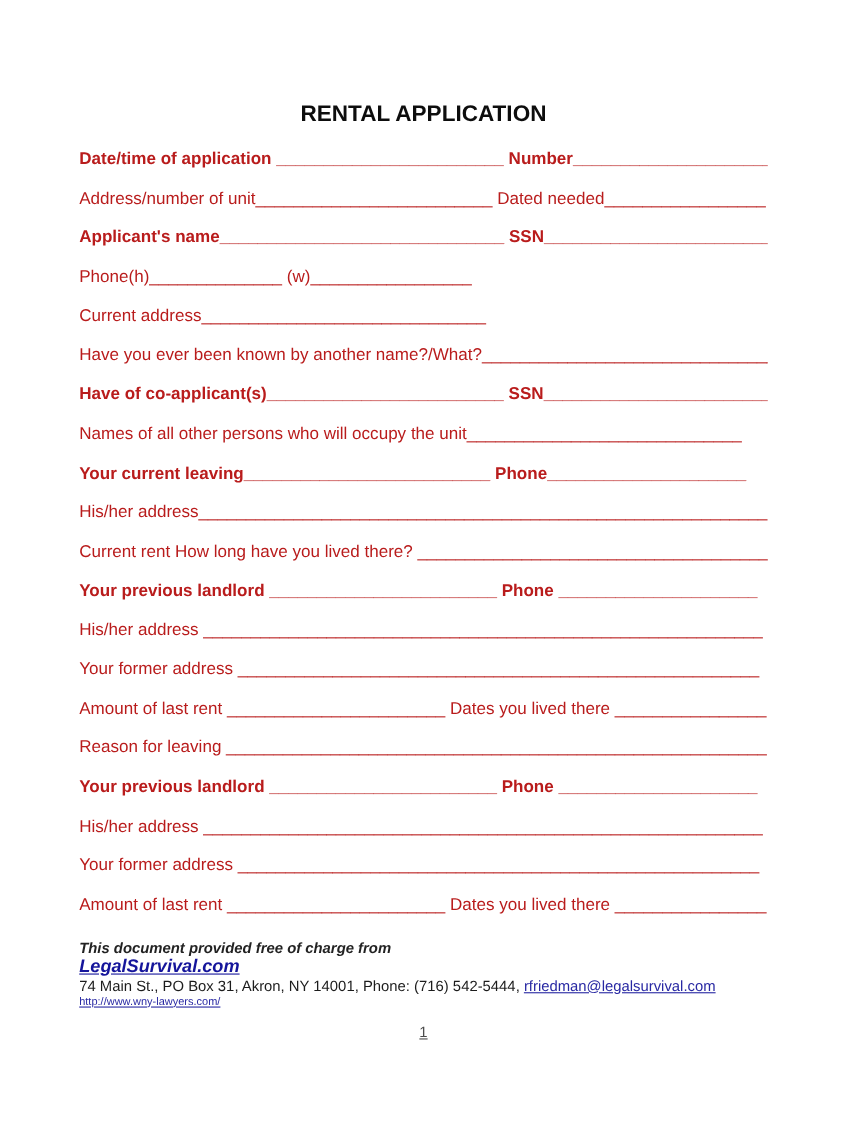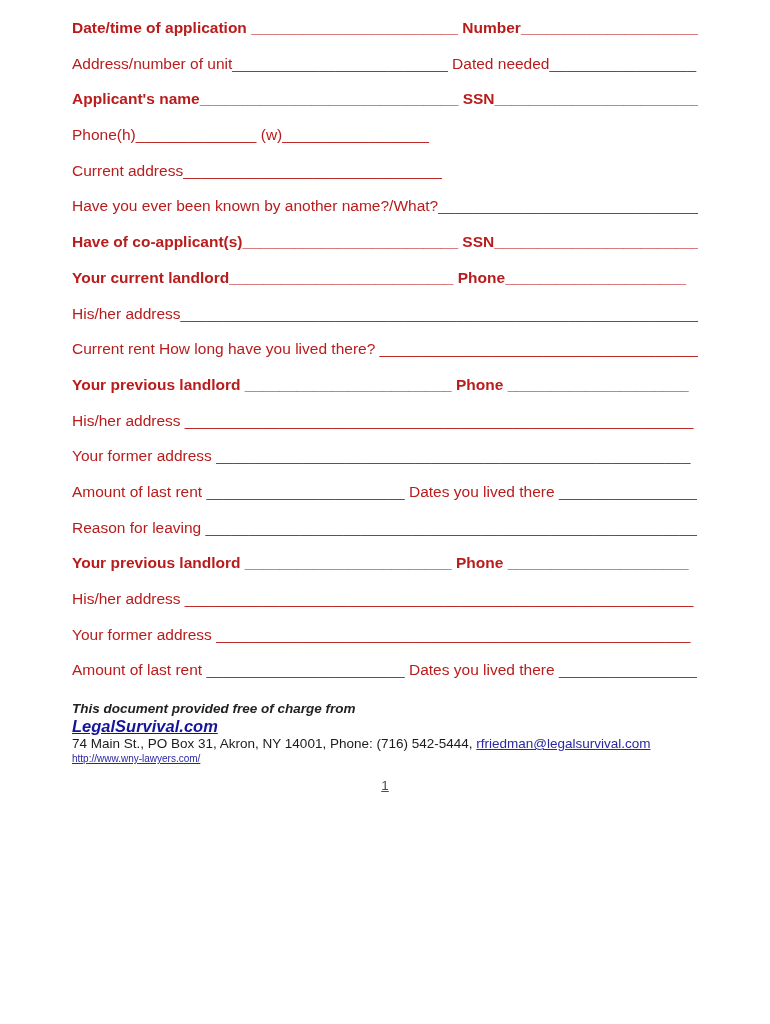--- a/index.html
+++ b/index.html
@@ -85,30 +85,32 @@
   .page-number span {
     color: #4d4d4d;
     text-decoration: underline;
   }
 </style>
 </head>
 <body>
 
 <div class="page">
 
+  <h1 class="doc-title">RENTAL APPLICATION</h1>
 
   <div class="rows" id="form-rows">
       <div class="row bold"><span class="lbl">Date/time of application </span><span class="blank">________________________</span><span class="lbl"> Number</span><span class="blank">_____________________</span></div>
       <div class="row"><span class="lbl">Address/number of unit</span><span class="blank">_________________________</span><span class="lbl"> Dated needed</span><span class="blank">_________________</span></div>
       <div class="row bold"><span class="lbl">Applicant's name</span><span class="blank">______________________________</span><span class="lbl"> SSN</span><span class="blank">________________________</span></div>
       <div class="row"><span class="lbl">Phone(h)</span><span class="blank">______________</span><span class="lbl"> (w)</span><span class="blank">_________________</span></div>
       <div class="row"><span class="lbl">Current address</span><span class="blank">______________________________</span></div>
       <div class="row"><span class="lbl">Have you ever been known by another name?/What?</span><span class="blank">_______________________________</span></div>
       <div class="row bold"><span class="lbl">Have of co-applicant(s)</span><span class="blank">_________________________</span><span class="lbl"> SSN</span><span class="blank">________________________</span></div>
-      <div class="row bold"><span class="lbl">Your current landlord</span><span class="blank">__________________________</span><span class="lbl"> Phone</span><span class="blank">_____________________</span></div>
+      <div class="row"><span class="lbl">Names of all other persons who will occupy the unit</span><span class="blank">_____________________________</span></div>
+      <div class="row bold"><span class="lbl">Your current leaving</span><span class="blank">__________________________</span><span class="lbl"> Phone</span><span class="blank">_____________________</span></div>
       <div class="row"><span class="lbl">His/her address</span><span class="blank">____________________________________________________________</span></div>
       <div class="row"><span class="lbl">Current rent How long have you lived there? </span><span class="blank">_____________________________________</span></div>
       <div class="row bold"><span class="lbl">Your previous landlord </span><span class="blank">________________________</span><span class="lbl"> Phone </span><span class="blank">_____________________</span></div>
       <div class="row"><span class="lbl">His/her address </span><span class="blank">___________________________________________________________</span></div>
       <div class="row"><span class="lbl">Your former address </span><span class="blank">_______________________________________________________</span></div>
       <div class="row"><span class="lbl">Amount of last rent </span><span class="blank">_______________________</span><span class="lbl"> Dates you lived there </span><span class="blank">________________</span></div>
       <div class="row"><span class="lbl">Reason for leaving </span><span class="blank">_________________________________________________________</span></div>
       <div class="row bold"><span class="lbl">Your previous landlord </span><span class="blank">________________________</span><span class="lbl"> Phone </span><span class="blank">_____________________</span></div>
       <div class="row"><span class="lbl">His/her address </span><span class="blank">___________________________________________________________</span></div>
       <div class="row"><span class="lbl">Your former address </span><span class="blank">_______________________________________________________</span></div>

